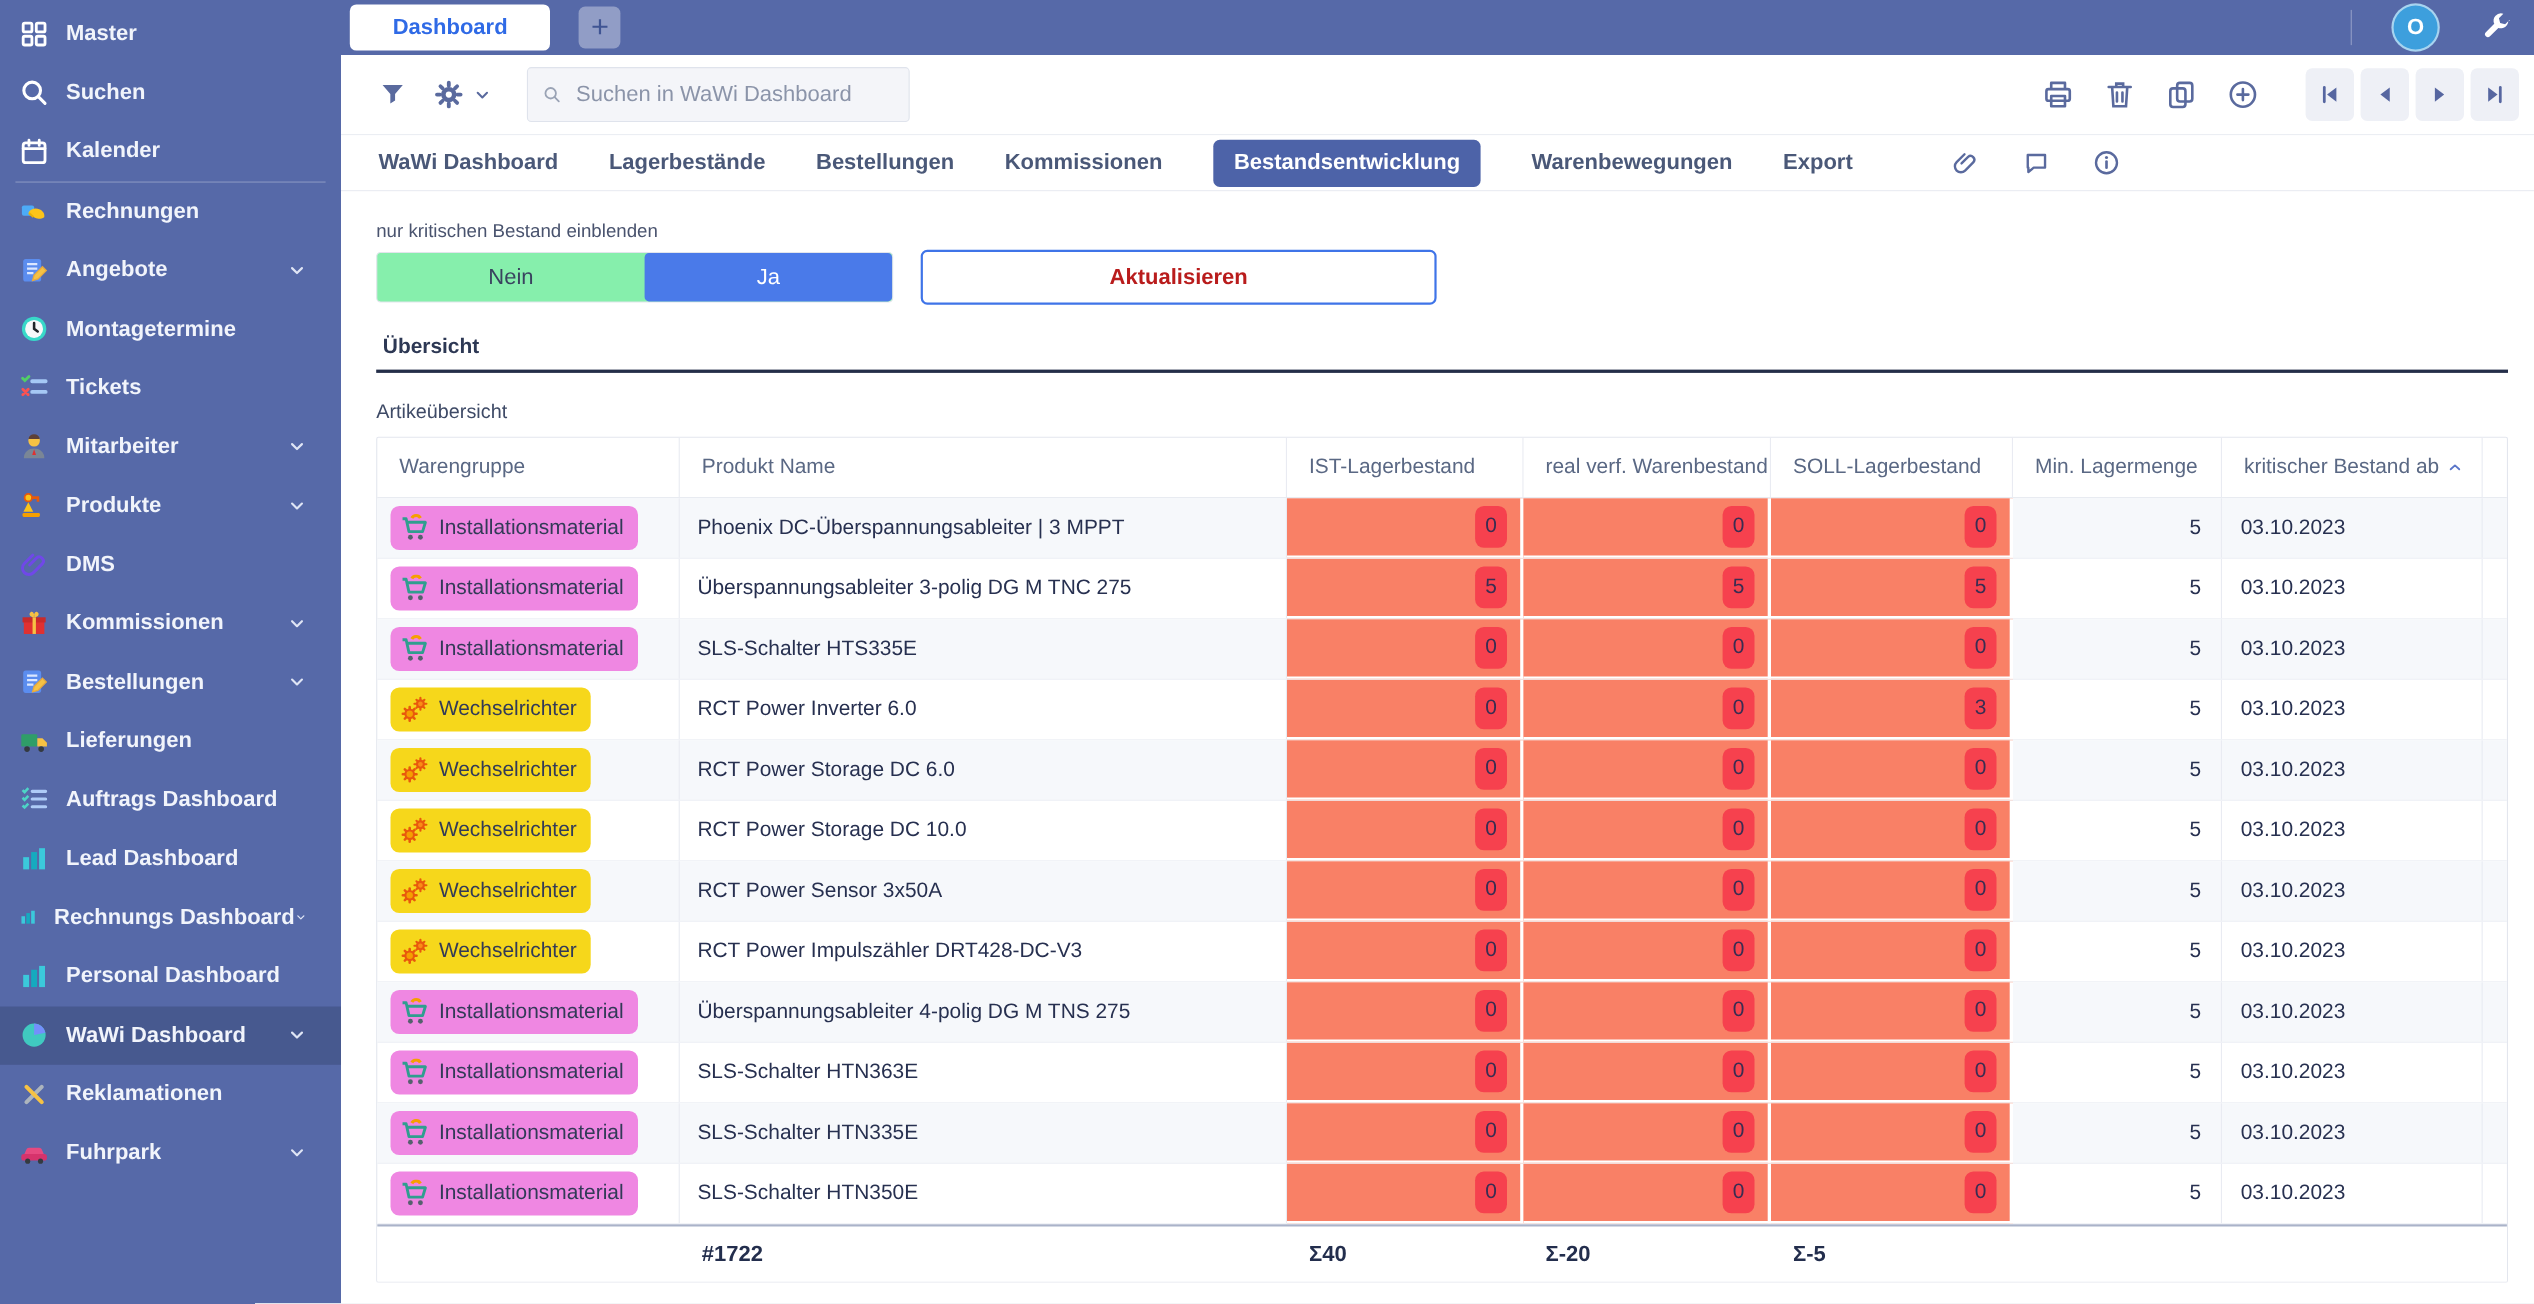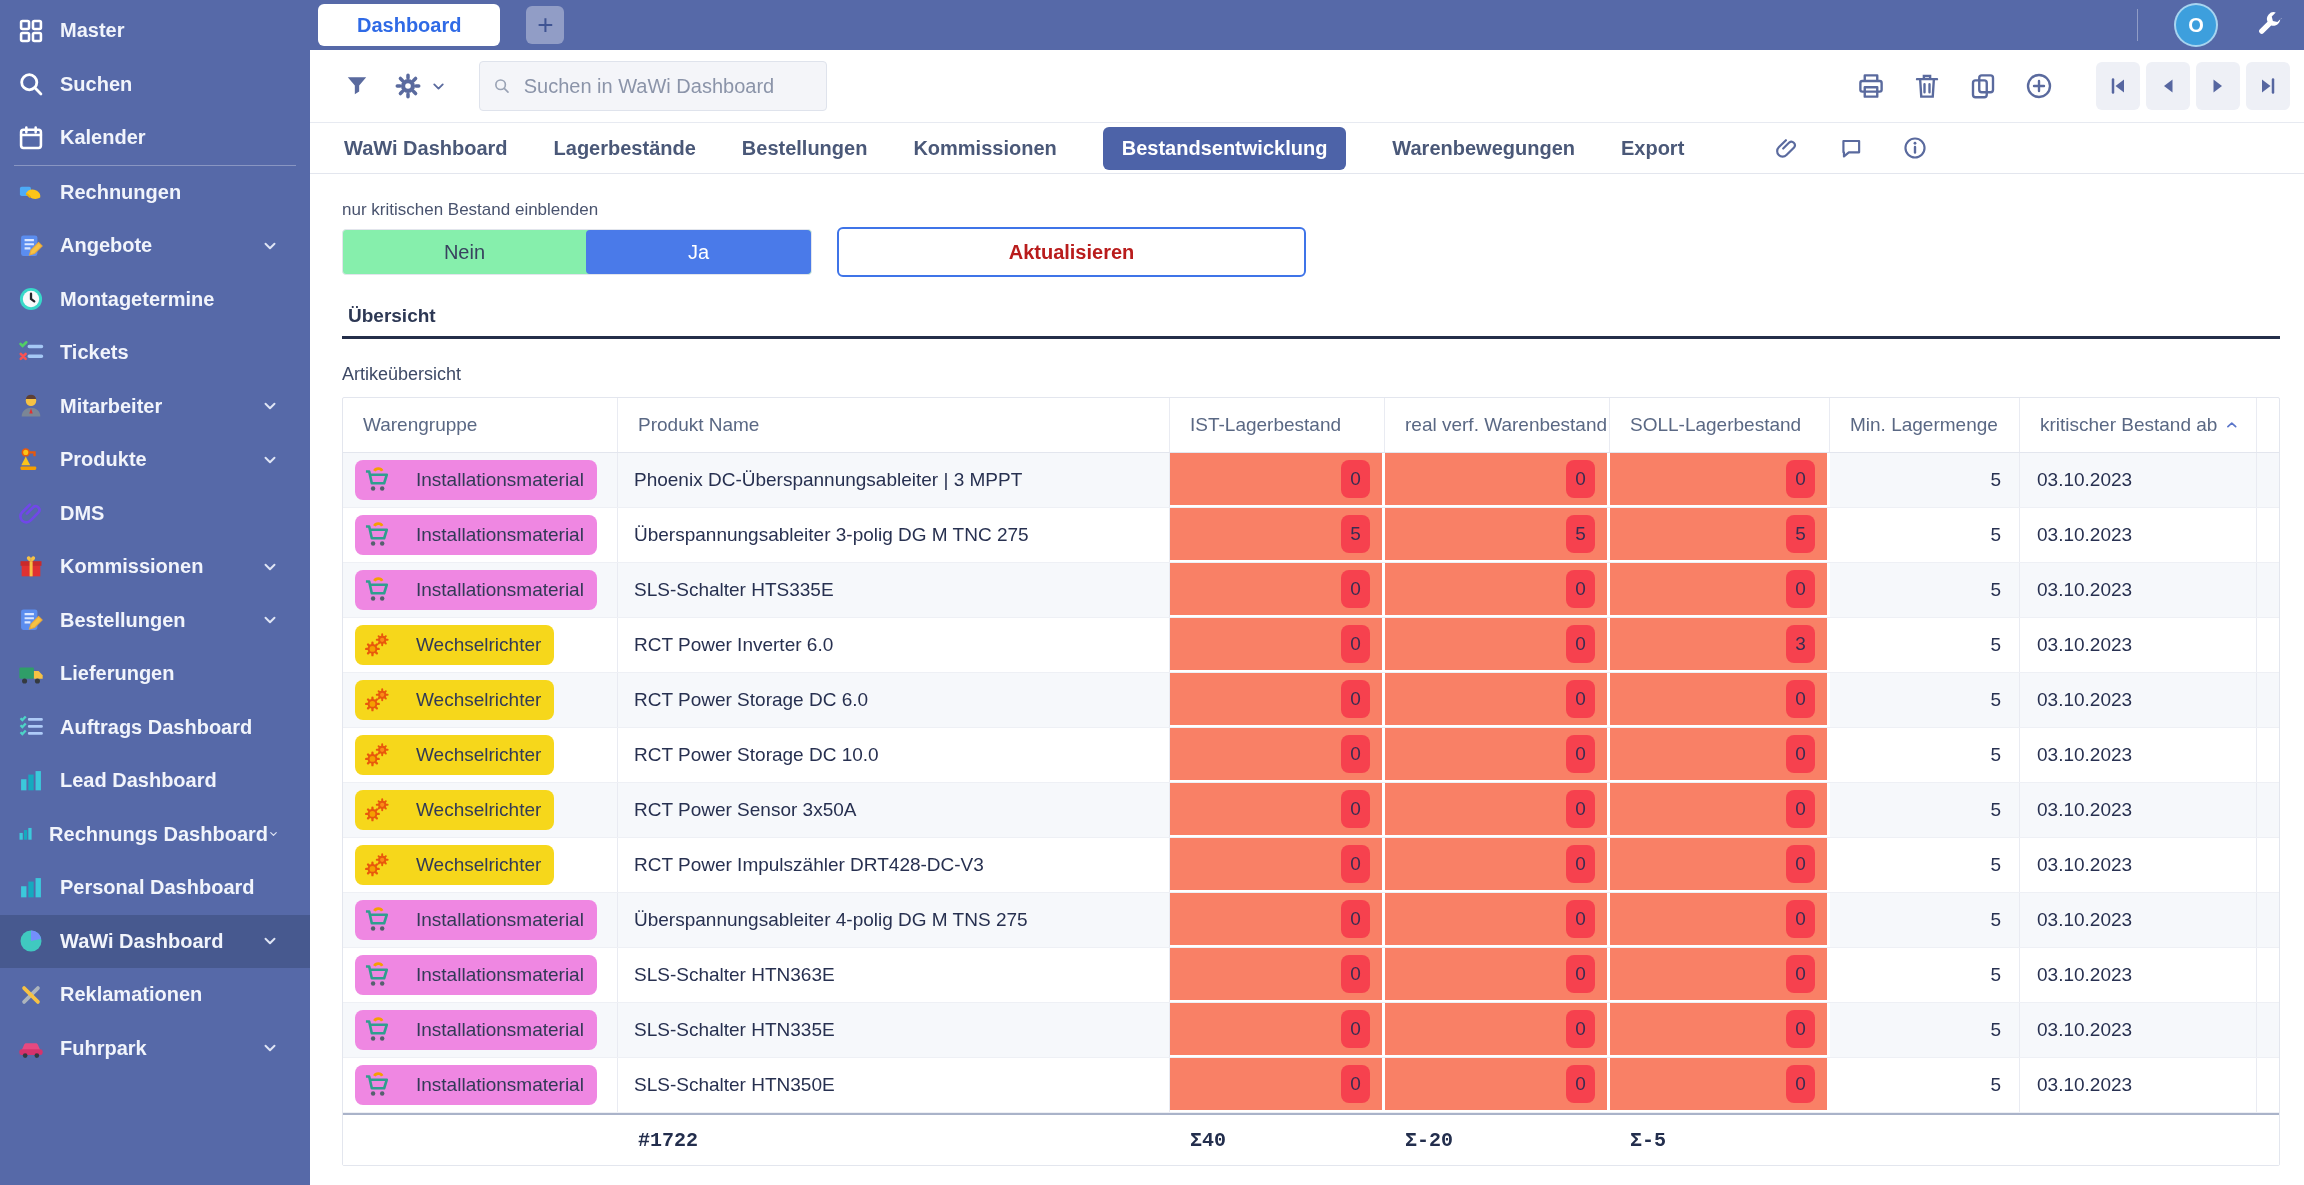--- a/index.html
+++ b/index.html
@@ -88,26 +88,26 @@
   .td{display:flex;align-items:center;border-right:1px solid #e9ebf2;padding:0 16px;font-size:19px;
     color:#273050;overflow:hidden;white-space:nowrap;}
   .td.grp{padding-left:12px;}
   .td.salmon{background:#f98066;border-right:3px solid #fff;border-bottom:2px solid #fff;
     justify-content:flex-end;padding-right:12px;}
   .numbadge{min-width:29px;height:38px;padding:0 8px;background:#f6414e;border-radius:8px;display:flex;
     align-items:center;justify-content:center;color:#3a2d52;font-weight:500;font-size:19px;box-sizing:border-box;}
   .td.min{justify-content:flex-end;padding-right:18px;}
   .td.date{padding-left:17px;}
   .td.colend{border-right:none;padding:0;}
-  .gbadge{display:inline-flex;align-items:center;gap:26px;height:40px;padding:0 13px 0 9px;border-radius:8px;
+  .gbadge{display:inline-flex;align-items:center;gap:9px;height:40px;padding:0 13px 0 9px;border-radius:8px;
     font-size:19px;color:#323a57;}
   .gbadge.pink{background:#ef87e2;}
   .gbadge.yellow{background:#f6d71b;}
   .gbadge .icon{width:26px;height:26px;}
-  .tfoot{height:50px;border-top:2px solid #aab3c9;background:#fff;font-family:Liberation Mono, monospace;}
+  .tfoot{height:50px;border-top:2px solid #aab3c9;background:#fff;}
   .tf{display:flex;align-items:center;padding:0 16px 0 20px;font-weight:700;font-size:20px;color:#232e4d;}
 </style>
 </head>
 <body>
 
 <svg width="0" height="0" style="position:absolute">
   <defs>
     <symbol id="i-chevron-left" viewBox="0 0 24 24">
         <path d="M15 5l-7 7 7 7" fill="none" stroke="currentColor" stroke-width="3" stroke-linecap="round" stroke-linejoin="round"></path>
       </symbol>

